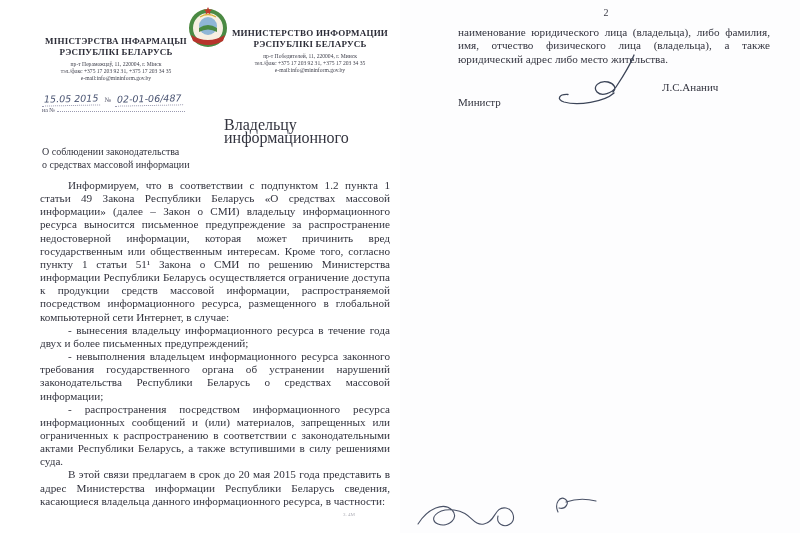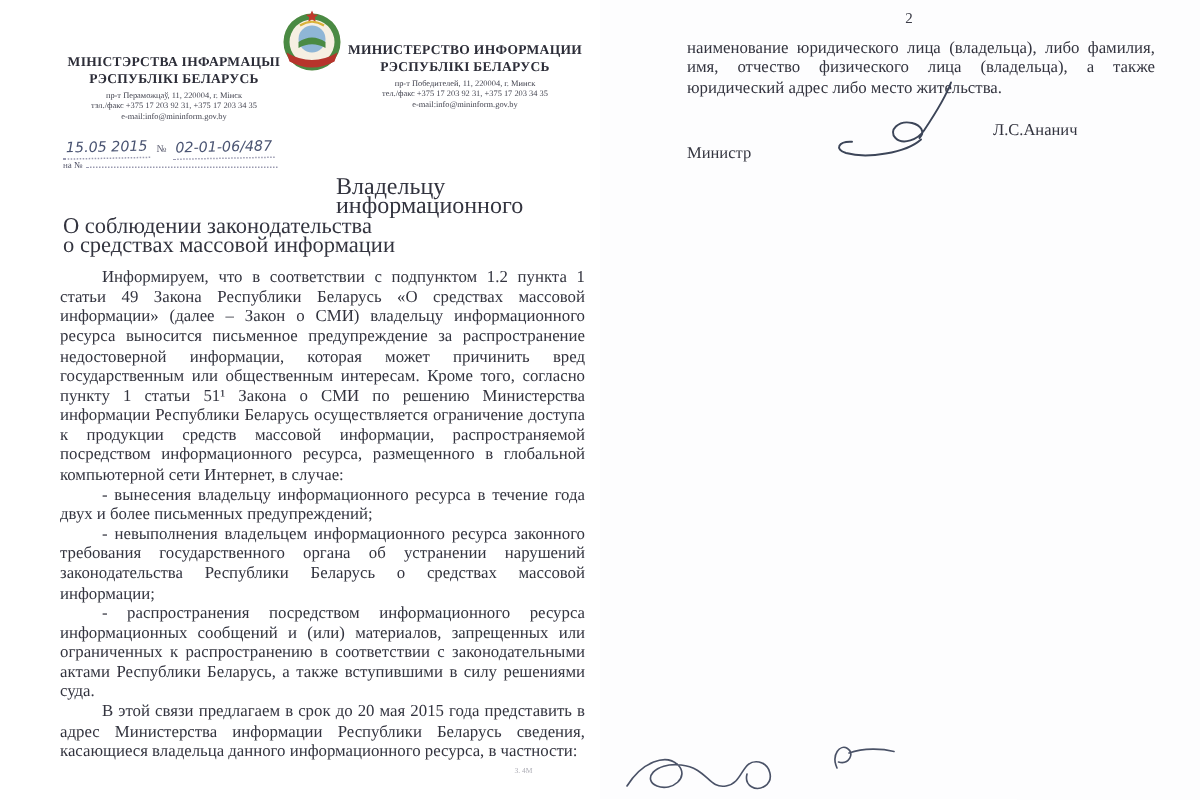--- a/index.html
+++ b/index.html
@@ -18,21 +18,21 @@
 
   .dateline{position:absolute;left:42px;top:88px;width:170px;white-space:nowrap;}
   .hand{font-family:"DejaVu Sans", sans-serif;font-style:italic;color:#4a5472;
         font-size:9.5px;display:inline-block;transform:rotate(-1.2deg);}
   .u{border-bottom:1px dotted #9a9ab0;padding:0 2px 1px 2px;}
   .printed-no{font-size:7px;color:#55566a;}
   .onno{position:absolute;left:42px;top:104px;font-size:6px;color:#55566a;}
   .onno-line{display:inline-block;width:128px;border-bottom:1px dotted #9a9ab0;height:7px;}
 
   .recipient{position:absolute;left:224px;top:118px;font-size:16px;line-height:13px;}
-  .subject{position:absolute;left:42px;top:145px;font-size:15px;line-height:13px;}
+  .subject{position:absolute;left:42px;top:145px;font-size:10px;line-height:13px;}
 
   .body1{position:absolute;left:40px;top:179px;width:350px;font-size:11.2px;
          line-height:13.15px;text-align:justify;}
   .body1 p{margin:0;text-indent:28px;}
 
   .printmark{position:absolute;left:343px;top:512px;font-size:5px;color:#b0b0b8;}
 
   .pagenum{position:absolute;left:200px;top:7px;width:12px;text-align:center;font-size:10px;color:#3a3b46;}
   .body2{position:absolute;left:58px;top:26px;width:312px;font-size:11.2px;
          line-height:13.3px;text-align:justify;}

